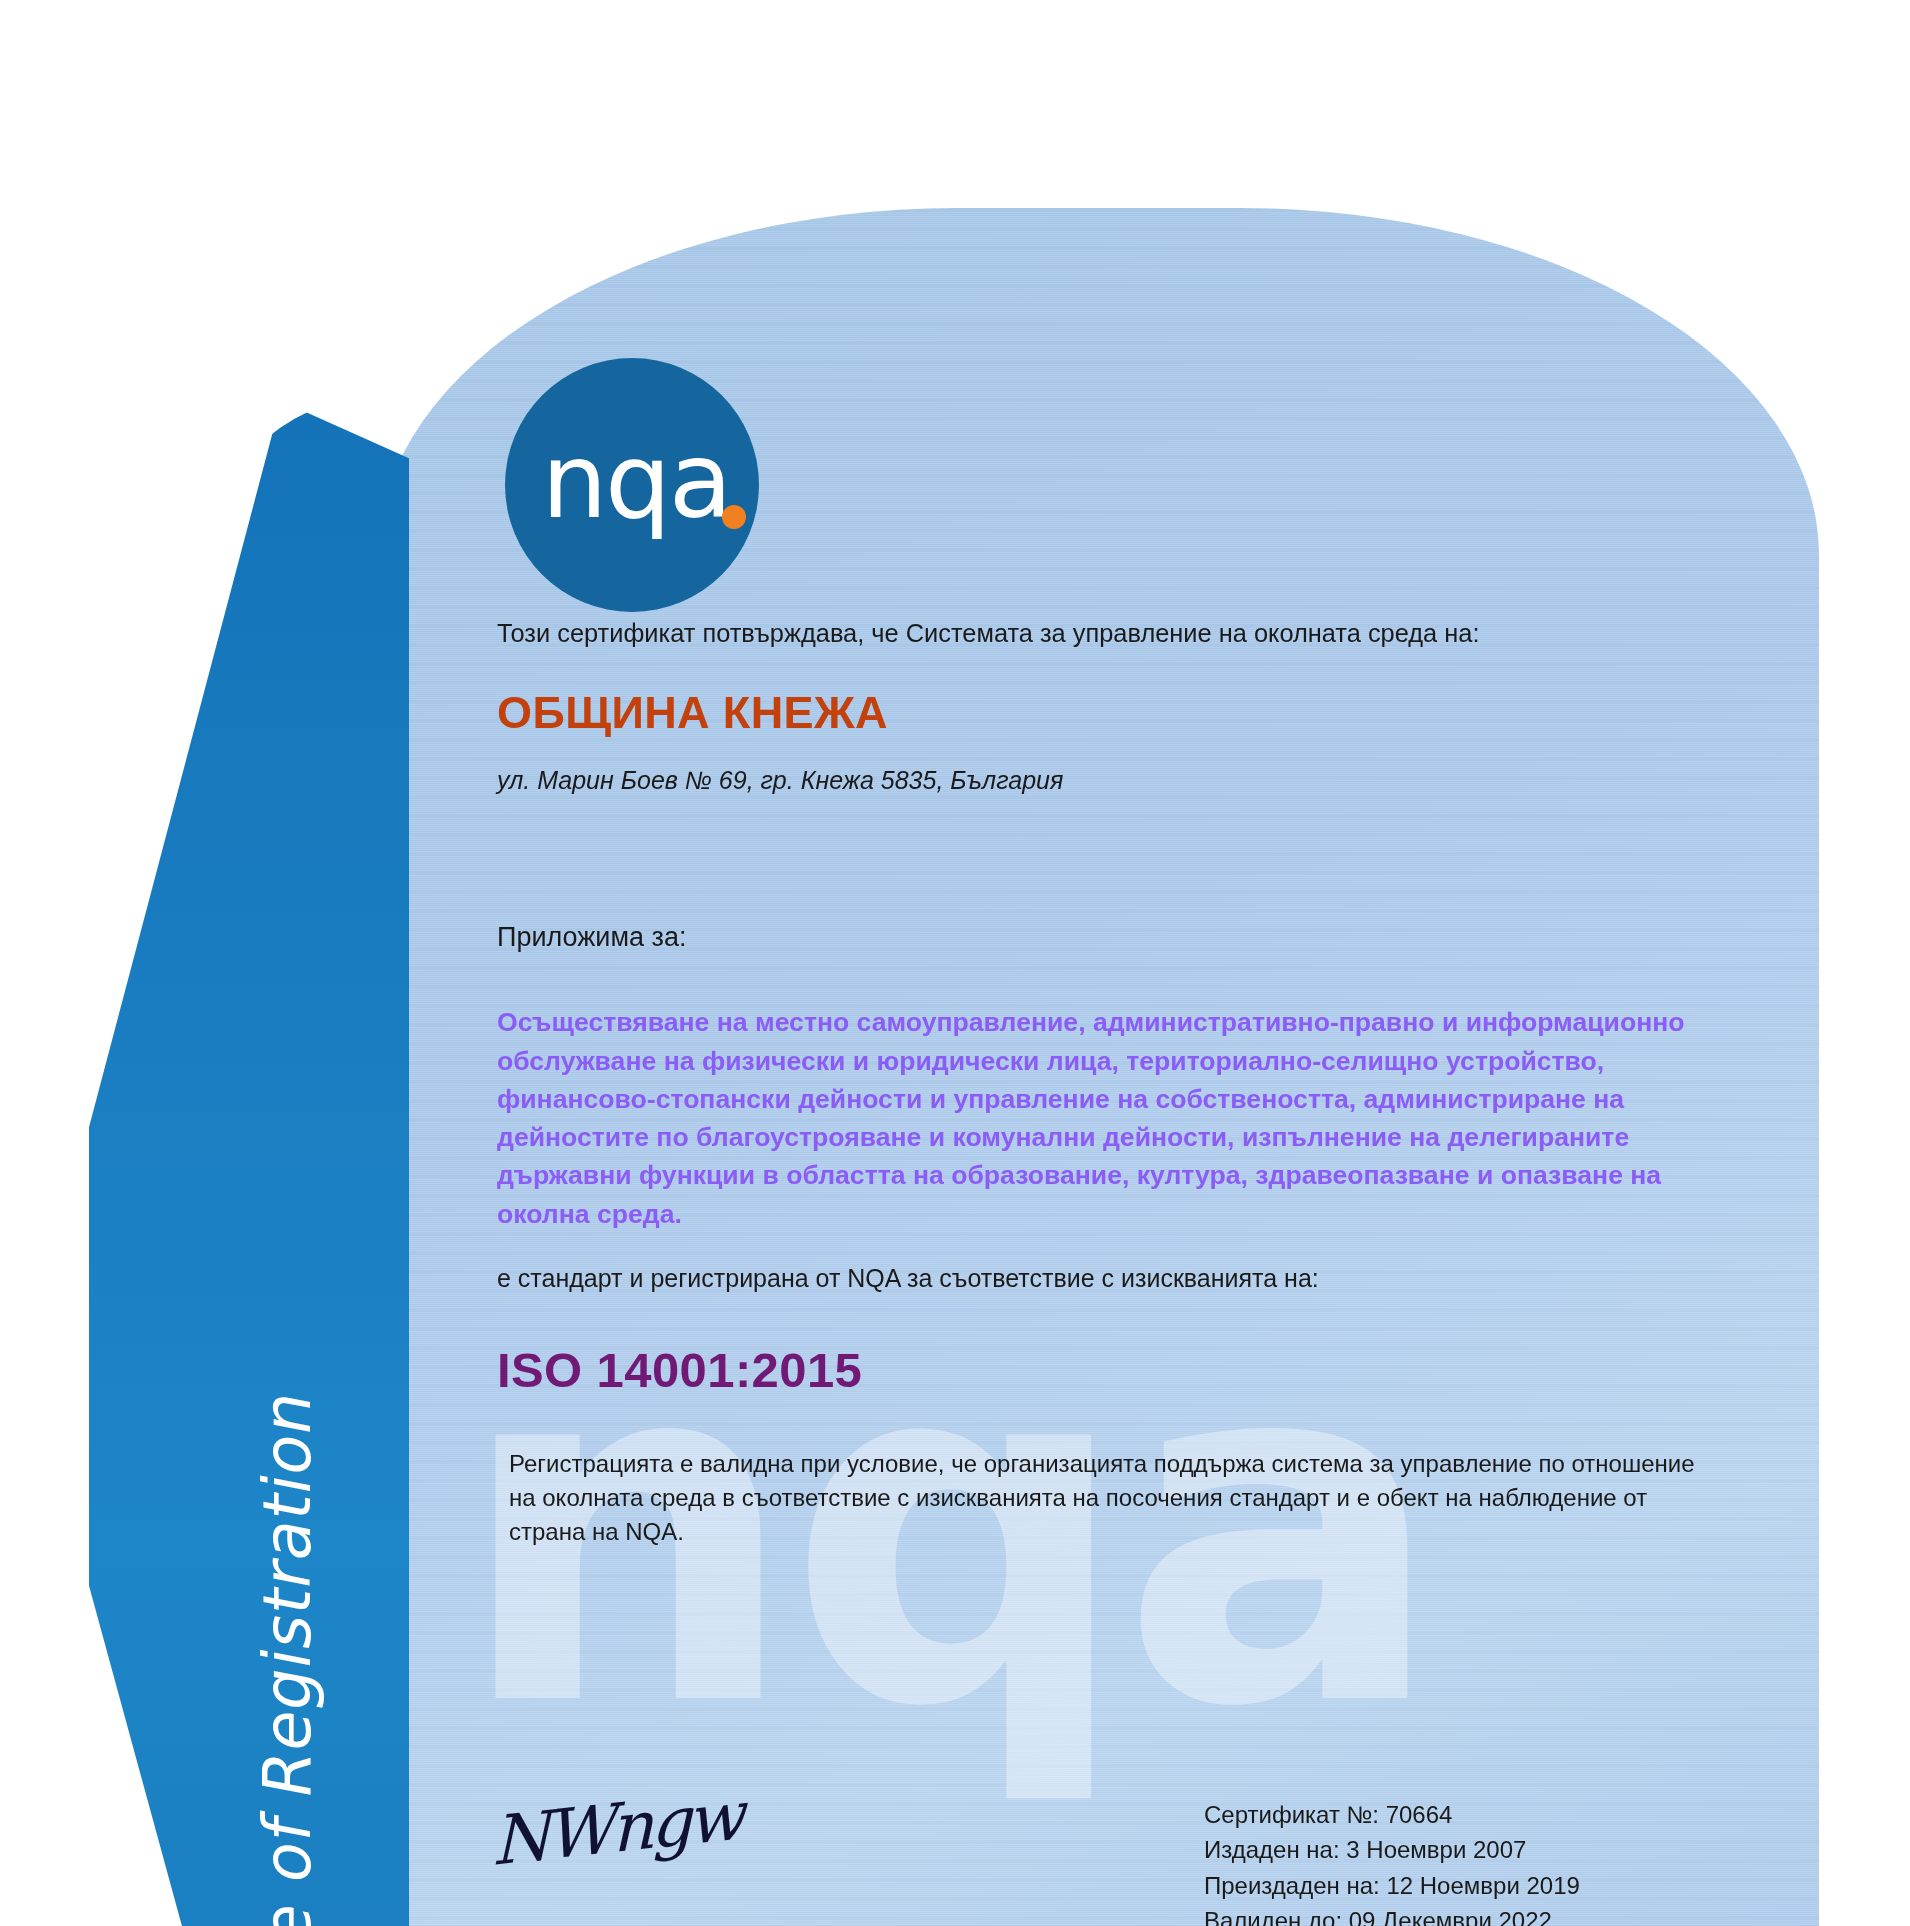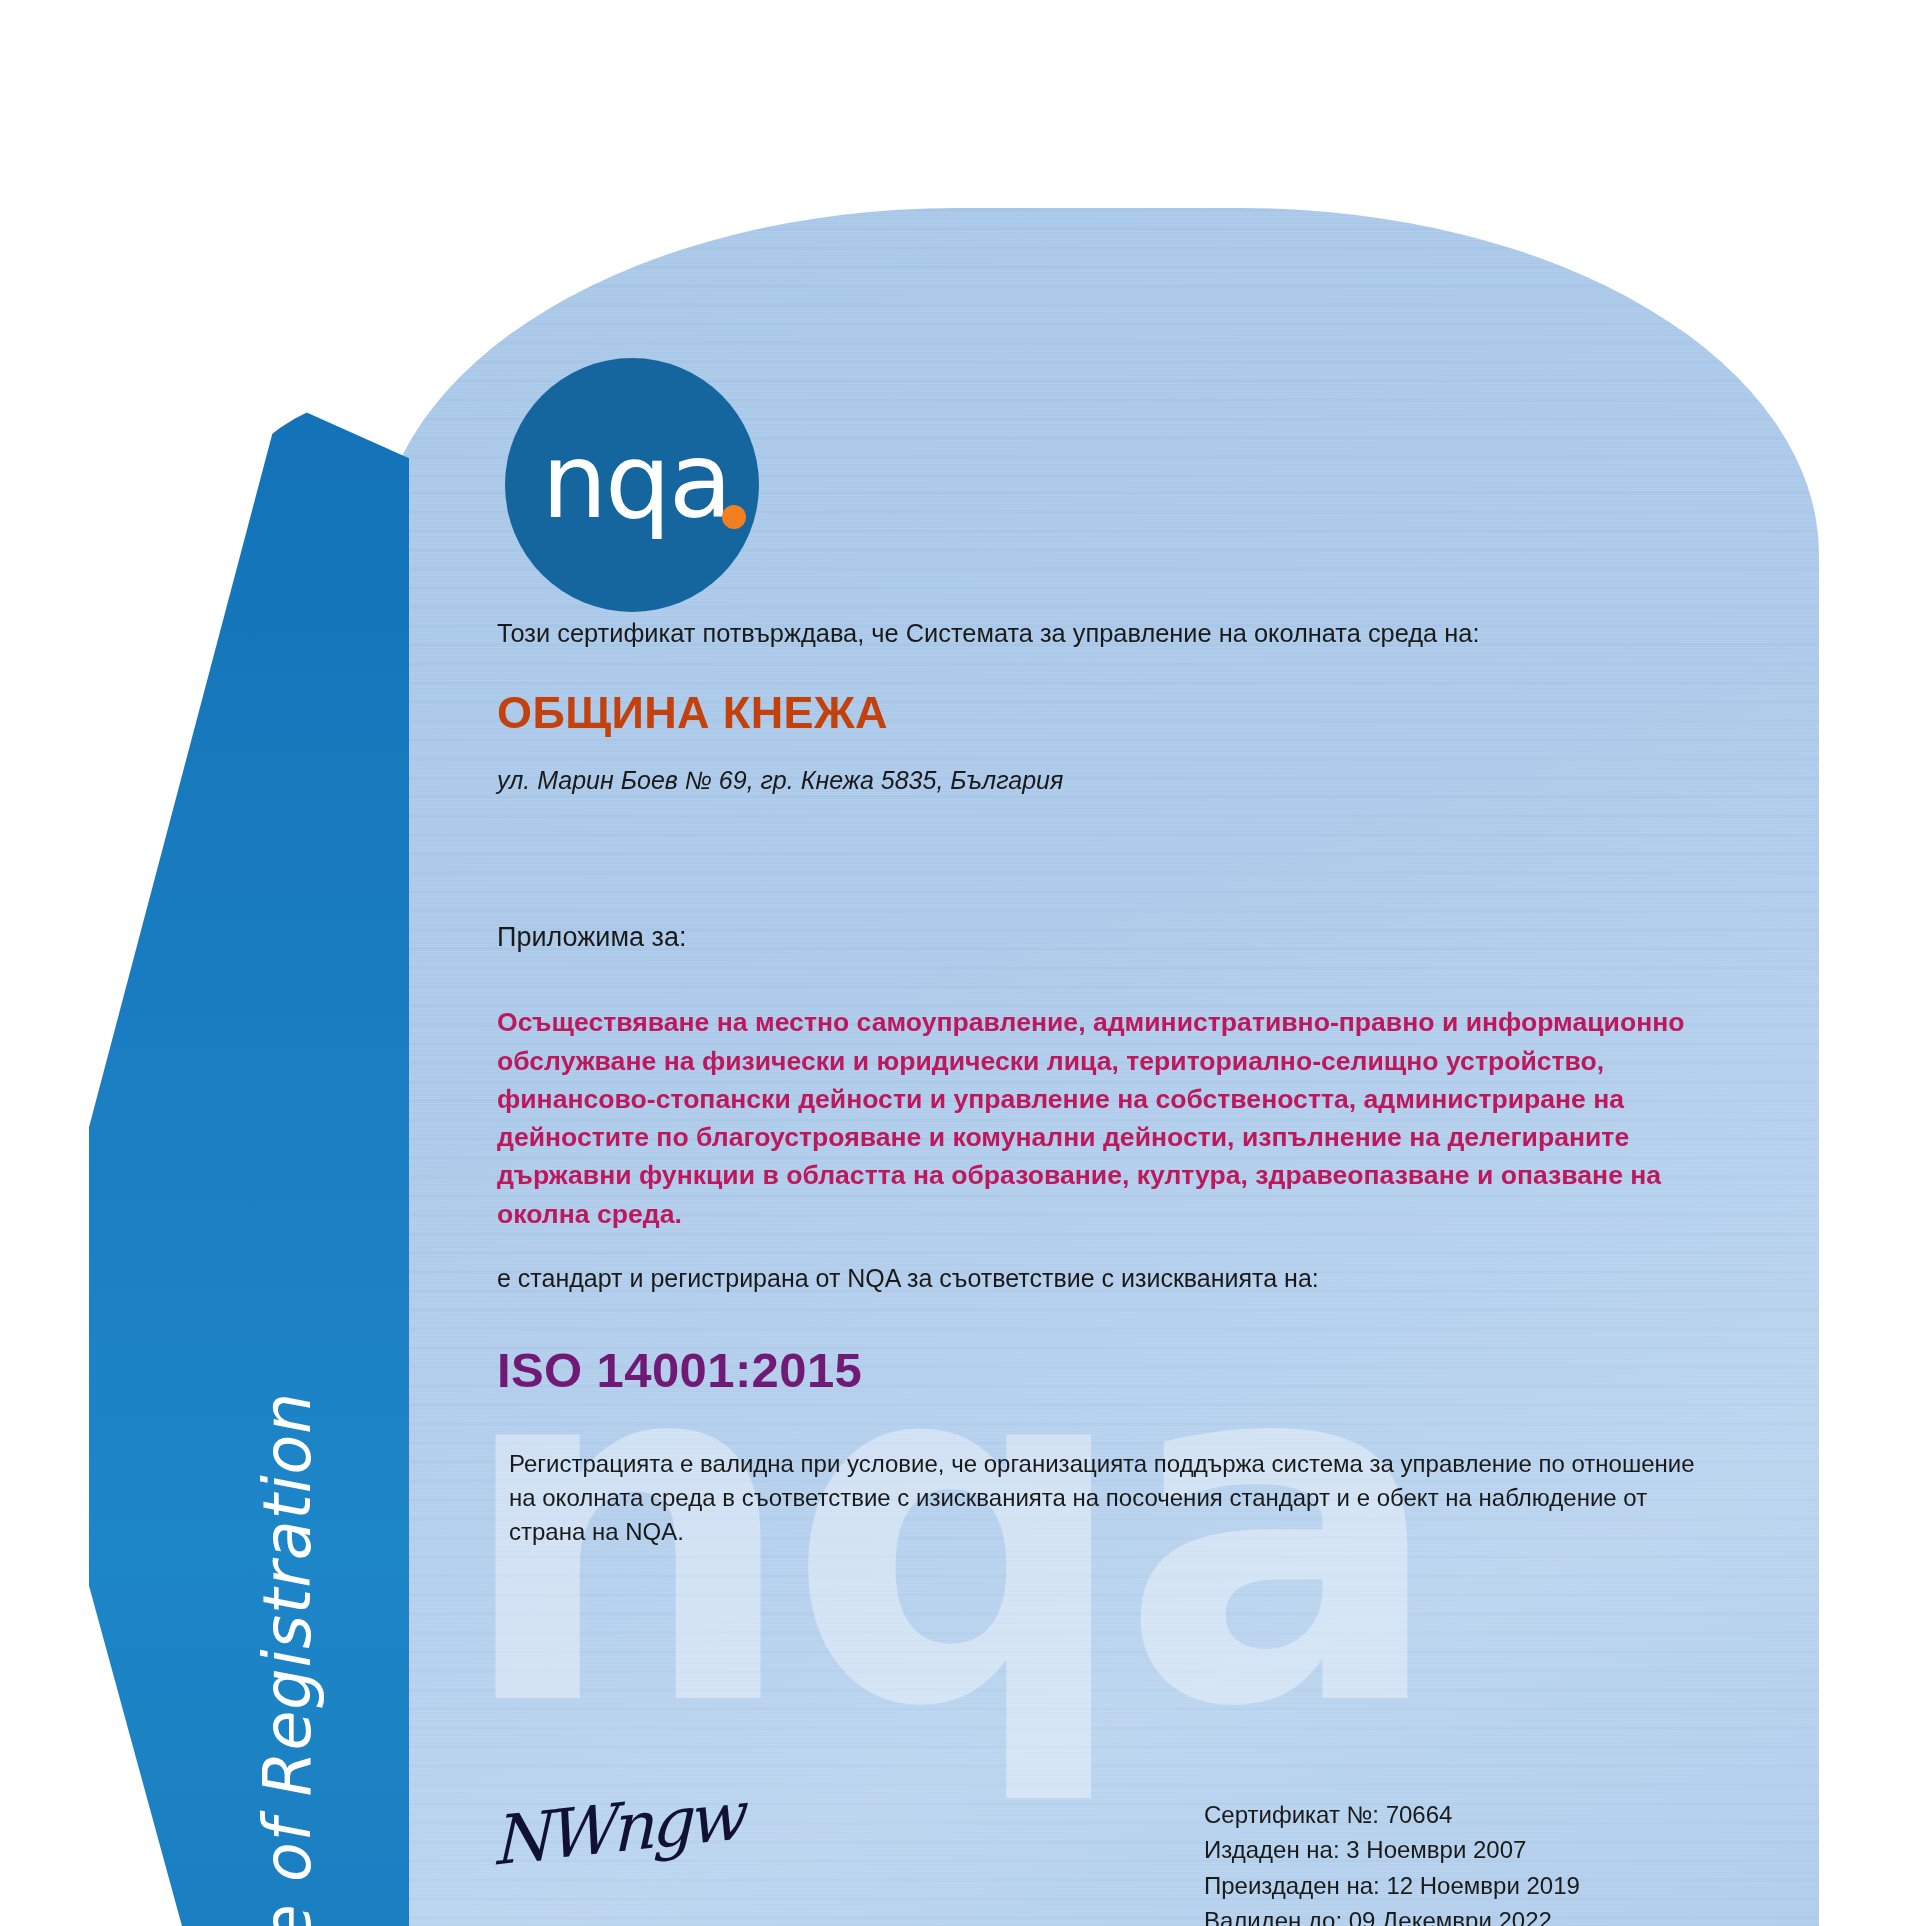--- a/index.html
+++ b/index.html
@@ -171,21 +171,21 @@
   }
   .label-scope {
     font-size: 27px;
     margin: 0 0 50px 0;
   }
   .scope-body {
     font-size: 26.6px;
     font-weight: 700;
     line-height: 1.44;
     margin: 0 0 28px 0;
-    color: #be185d;
+    color: #8b5cf6;
   }
   .line-audited {
     font-size: 25px;
     line-height: 1.4;
     margin: 0 0 46px 0;
   }
   .standard {
     font-size: 49px;
     font-weight: 700;
     margin: 0 0 49px 0;

